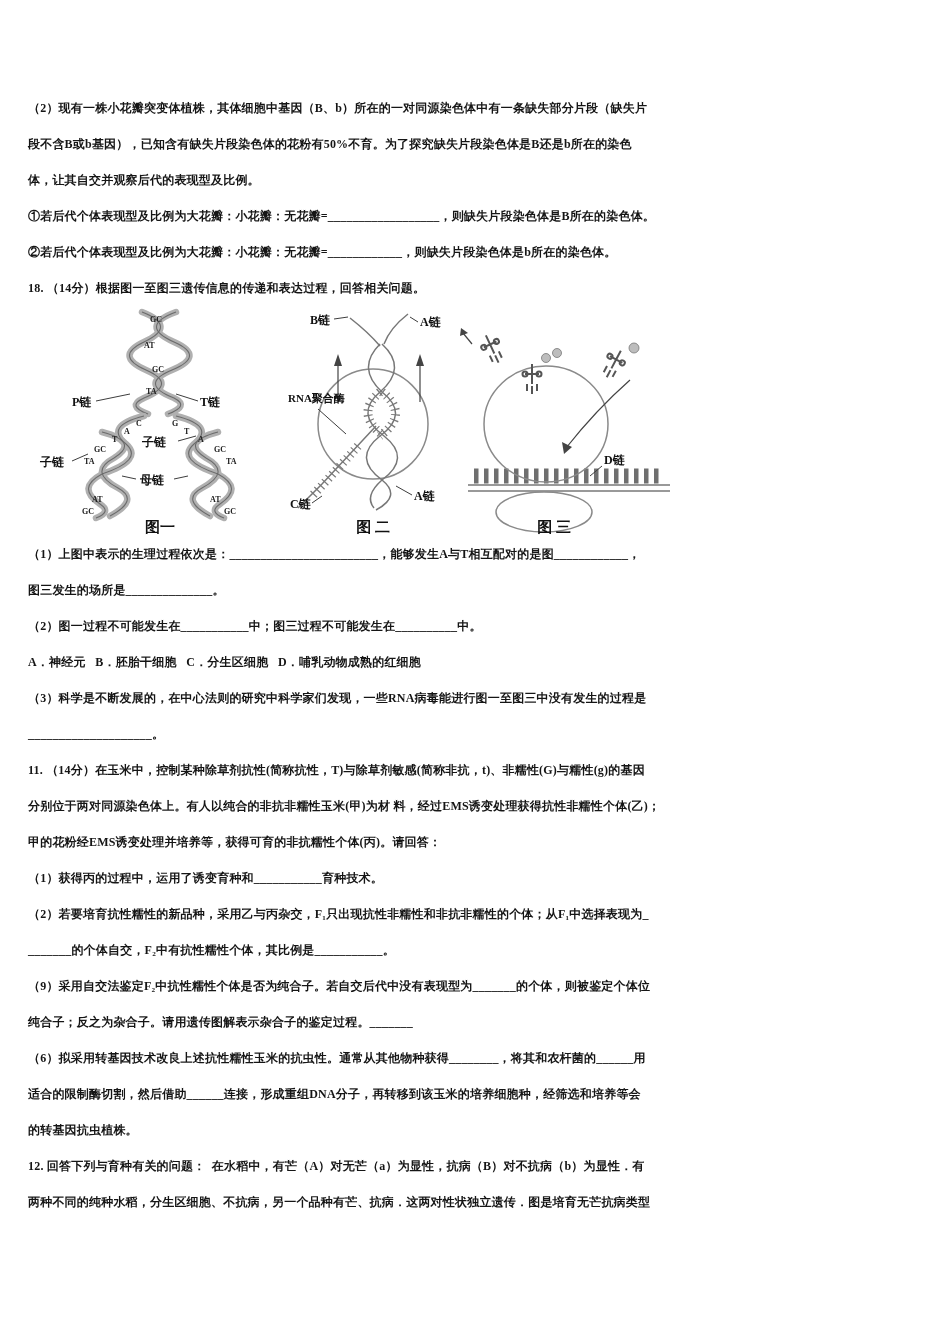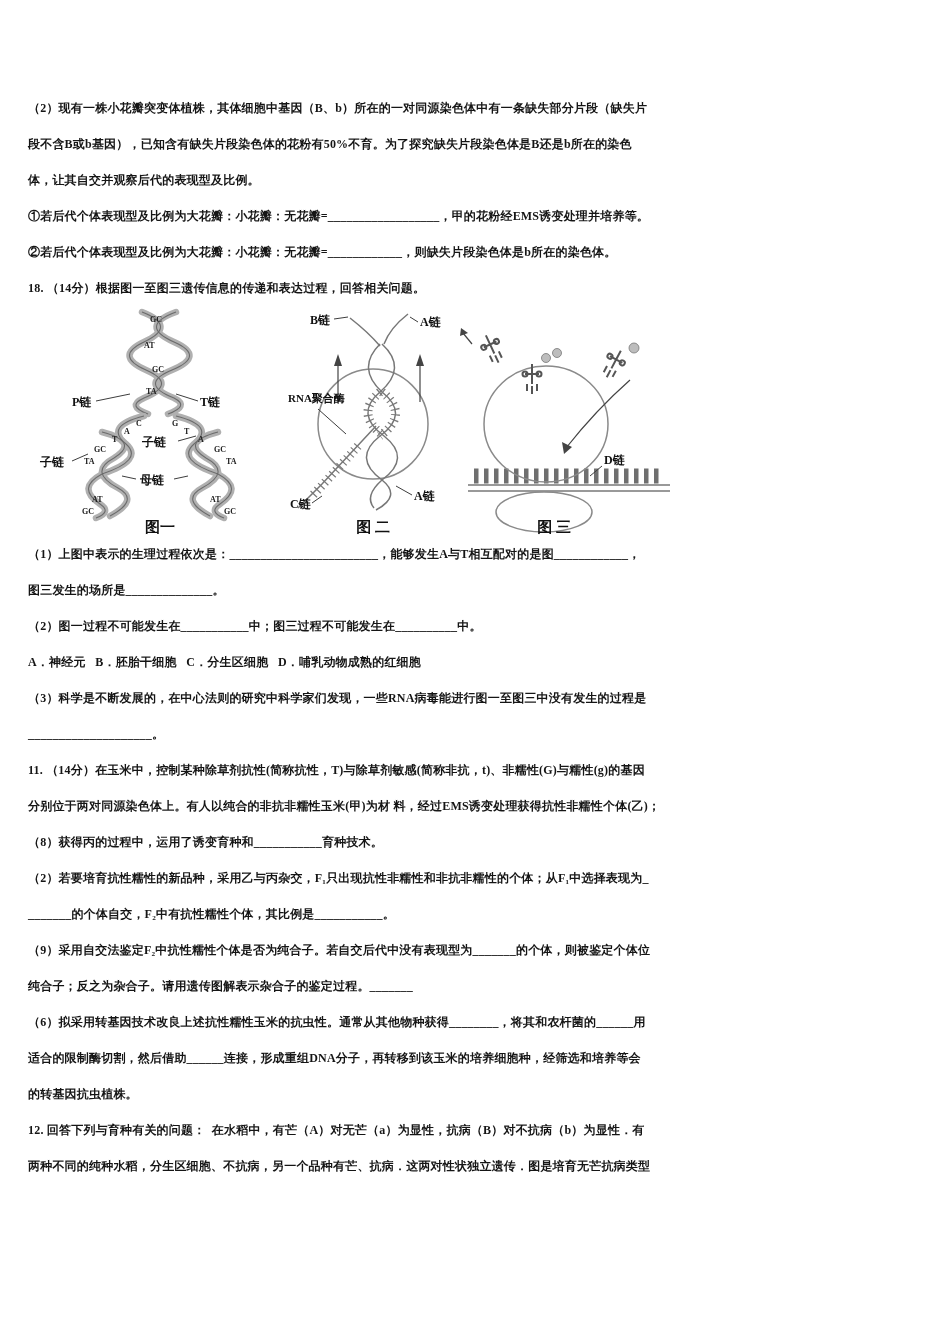--- a/index.html
+++ b/index.html
@@ -46,21 +46,21 @@
   .dot{fill:#bdbdbd;stroke:#777;stroke-width:0.8;}
 </style>
 </head>
 <body>
 
 <div class="page">
 
   <p class="ln">（2）现有一株小花瓣突变体植株，其体细胞中基因（B、b）所在的一对同源染色体中有一条缺失部分片段（缺失片</p>
   <p class="ln">段不含B或b基因），已知含有缺失片段染色体的花粉有50%不育。为了探究缺失片段染色体是B还是b所在的染色</p>
   <p class="ln">体，让其自交并观察后代的表现型及比例。</p>
-  <p class="ln">①若后代个体表现型及比例为大花瓣：小花瓣：无花瓣=__________________，甲的花粉经EMS诱变处理并培养等。</p>
+  <p class="ln">①若后代个体表现型及比例为大花瓣：小花瓣：无花瓣=__________________，则缺失片段染色体是B所在的染色体。</p>
   <p class="ln">②若后代个体表现型及比例为大花瓣：小花瓣：无花瓣=____________，则缺失片段染色体是b所在的染色体。</p>
 
   <p class="ln">18. （14分）根据图一至图三遗传信息的传递和表达过程，回答相关问题。</p>
 
   <div class="figure-row">
 
     <svg width="250" height="230" viewBox="0 0 250 230">
       <g>
         <path class="ribbon" d="M104,6 Q140,20 106,36 Q76,50 108,64 Q140,78 106,92 Q88,100 110,108"></path>
         <path class="ribbon" d="M138,6 Q100,20 136,36 Q168,50 134,64 Q100,78 136,92 Q152,100 130,108"></path>
@@ -183,21 +183,22 @@
 
   <p class="ln">（1）上图中表示的生理过程依次是：________________________，能够发生A与T相互配对的是图____________，</p>
   <p class="ln">图三发生的场所是______________。</p>
   <p class="ln">（2）图一过程不可能发生在___________中；图三过程不可能发生在__________中。</p>
   <p class="ln">A．神经元   B．胚胎干细胞   C．分生区细胞   D．哺乳动物成熟的红细胞</p>
   <p class="ln">（3）科学是不断发展的，在中心法则的研究中科学家们发现，一些RNA病毒能进行图一至图三中没有发生的过程是</p>
   <p class="ln">____________________。</p>
 
   <p class="ln">11. （14分）在玉米中，控制某种除草剂抗性(简称抗性，T)与除草剂敏感(简称非抗，t)、非糯性(G)与糯性(g)的基因</p>
   <p class="ln">分别位于两对同源染色体上。有人以纯合的非抗非糯性玉米(甲)为材 料，经过EMS诱变处理获得抗性非糯性个体(乙)；</p>
-  <p class="ln">（8）获得丙的过程中，运用了诱变育种和___________育种技术。</p>
+  <p class="ln">甲的花粉经EMS诱变处理并培养等，获得可育的非抗糯性个体(丙)。请回答：</p>
+  <p class="ln">（1）获得丙的过程中，运用了诱变育种和___________育种技术。</p>
   <p class="ln">（2）若要培育抗性糯性的新品种，采用乙与丙杂交，F₁只出现抗性非糯性和非抗非糯性的个体；从F₁中选择表现为_</p>
   <p class="ln">_______的个体自交，F₂中有抗性糯性个体，其比例是___________。</p>
   <p class="ln">（9）采用自交法鉴定F₂中抗性糯性个体是否为纯合子。若自交后代中没有表现型为_______的个体，则被鉴定个体位</p>
   <p class="ln">纯合子；反之为杂合子。请用遗传图解表示杂合子的鉴定过程。_______</p>
   <p class="ln">（6）拟采用转基因技术改良上述抗性糯性玉米的抗虫性。通常从其他物种获得________，将其和农杆菌的______用</p>
   <p class="ln">适合的限制酶切割，然后借助______连接，形成重组DNA分子，再转移到该玉米的培养细胞种，经筛选和培养等会</p>
   <p class="ln">的转基因抗虫植株。</p>
 
   <p class="ln">12. 回答下列与育种有关的问题：  在水稻中，有芒（A）对无芒（a）为显性，抗病（B）对不抗病（b）为显性．有</p>
   <p class="ln">两种不同的纯种水稻，分生区细胞、不抗病，另一个品种有芒、抗病．这两对性状独立遗传．图是培育无芒抗病类型</p>

